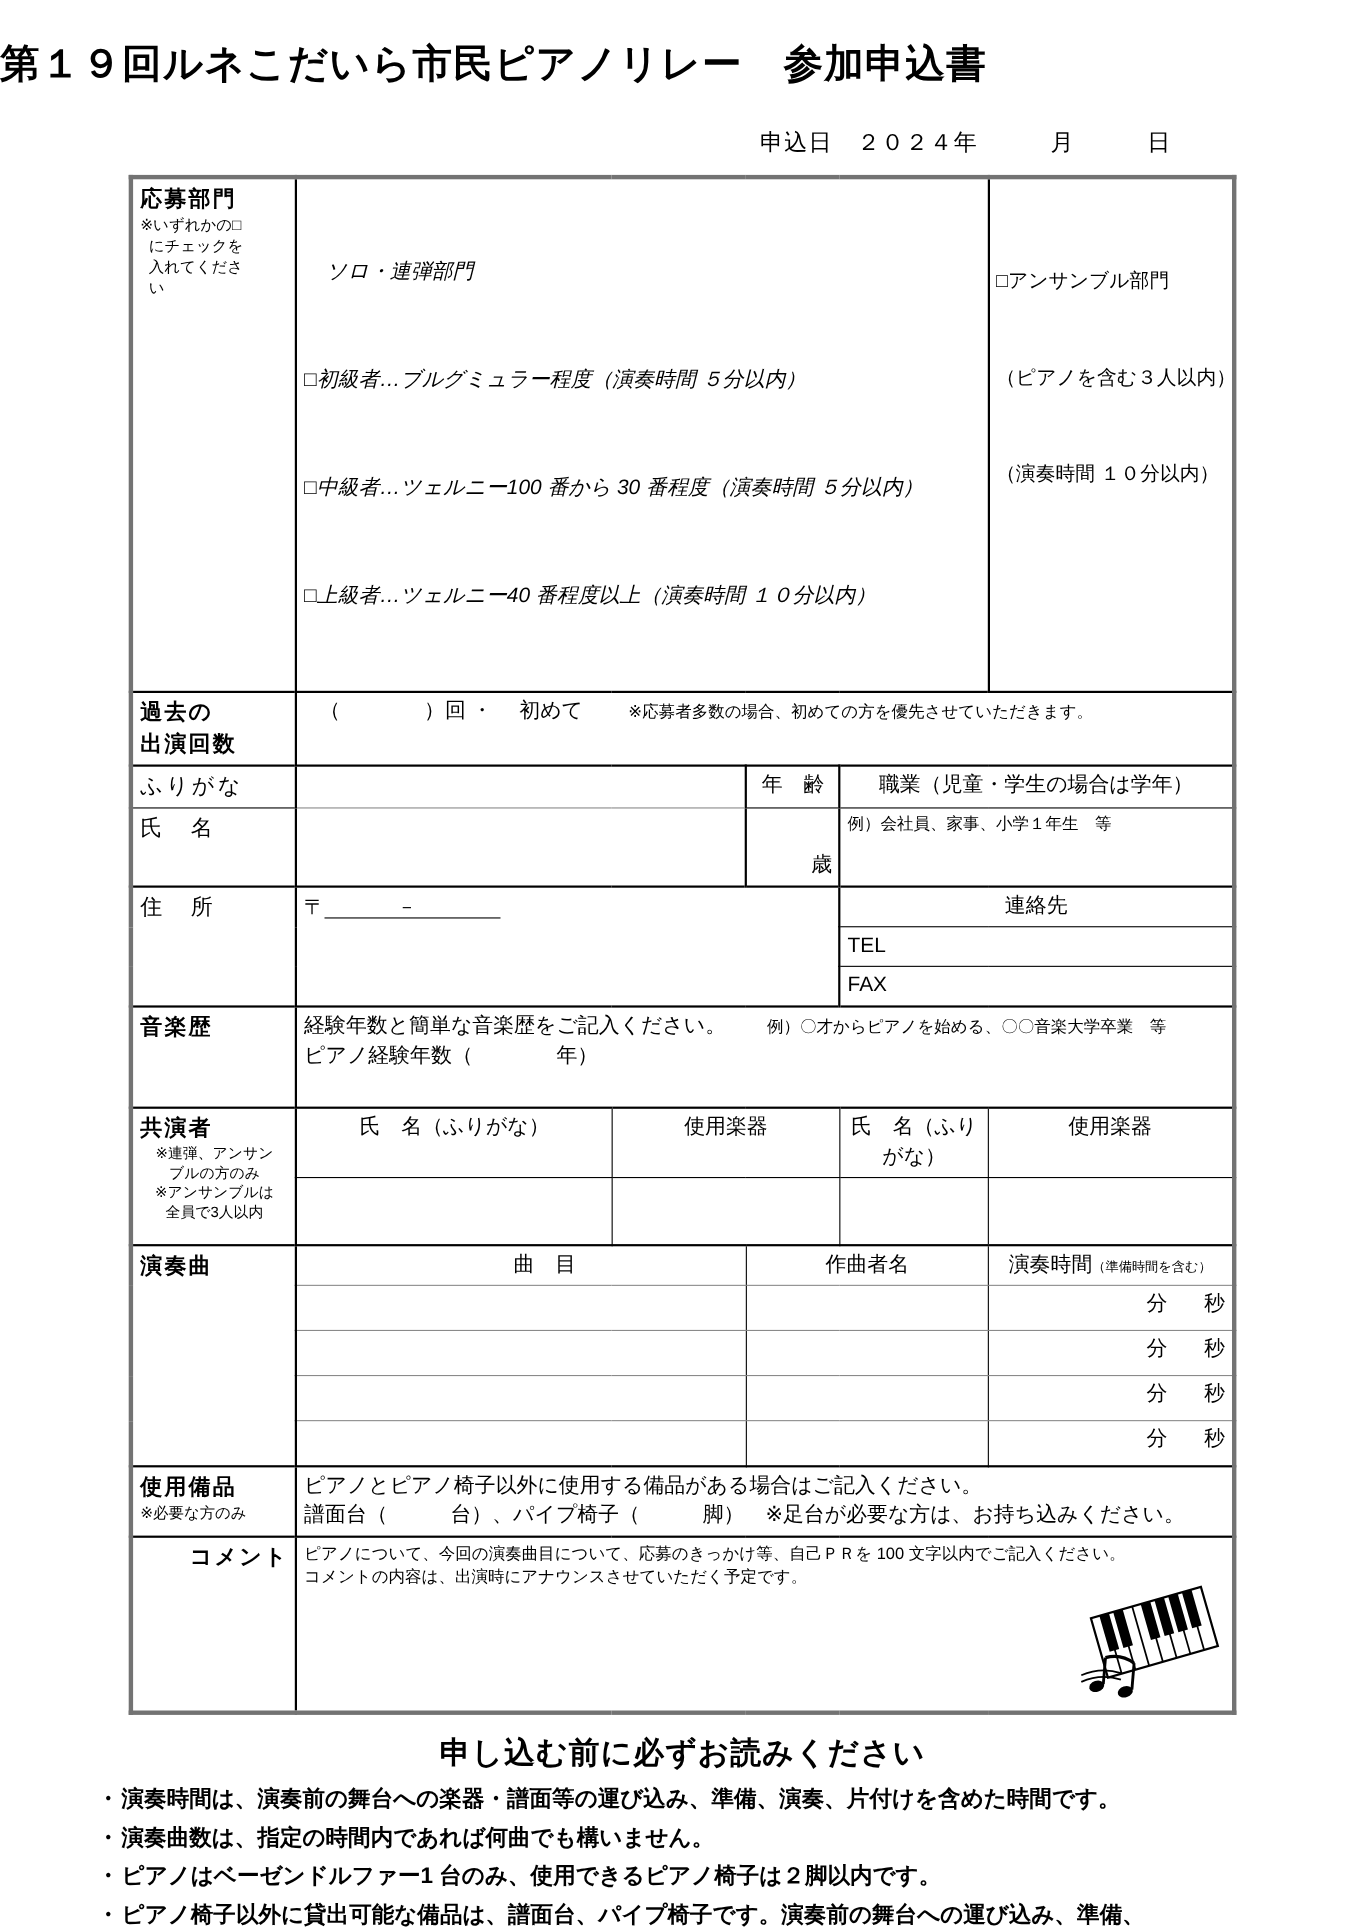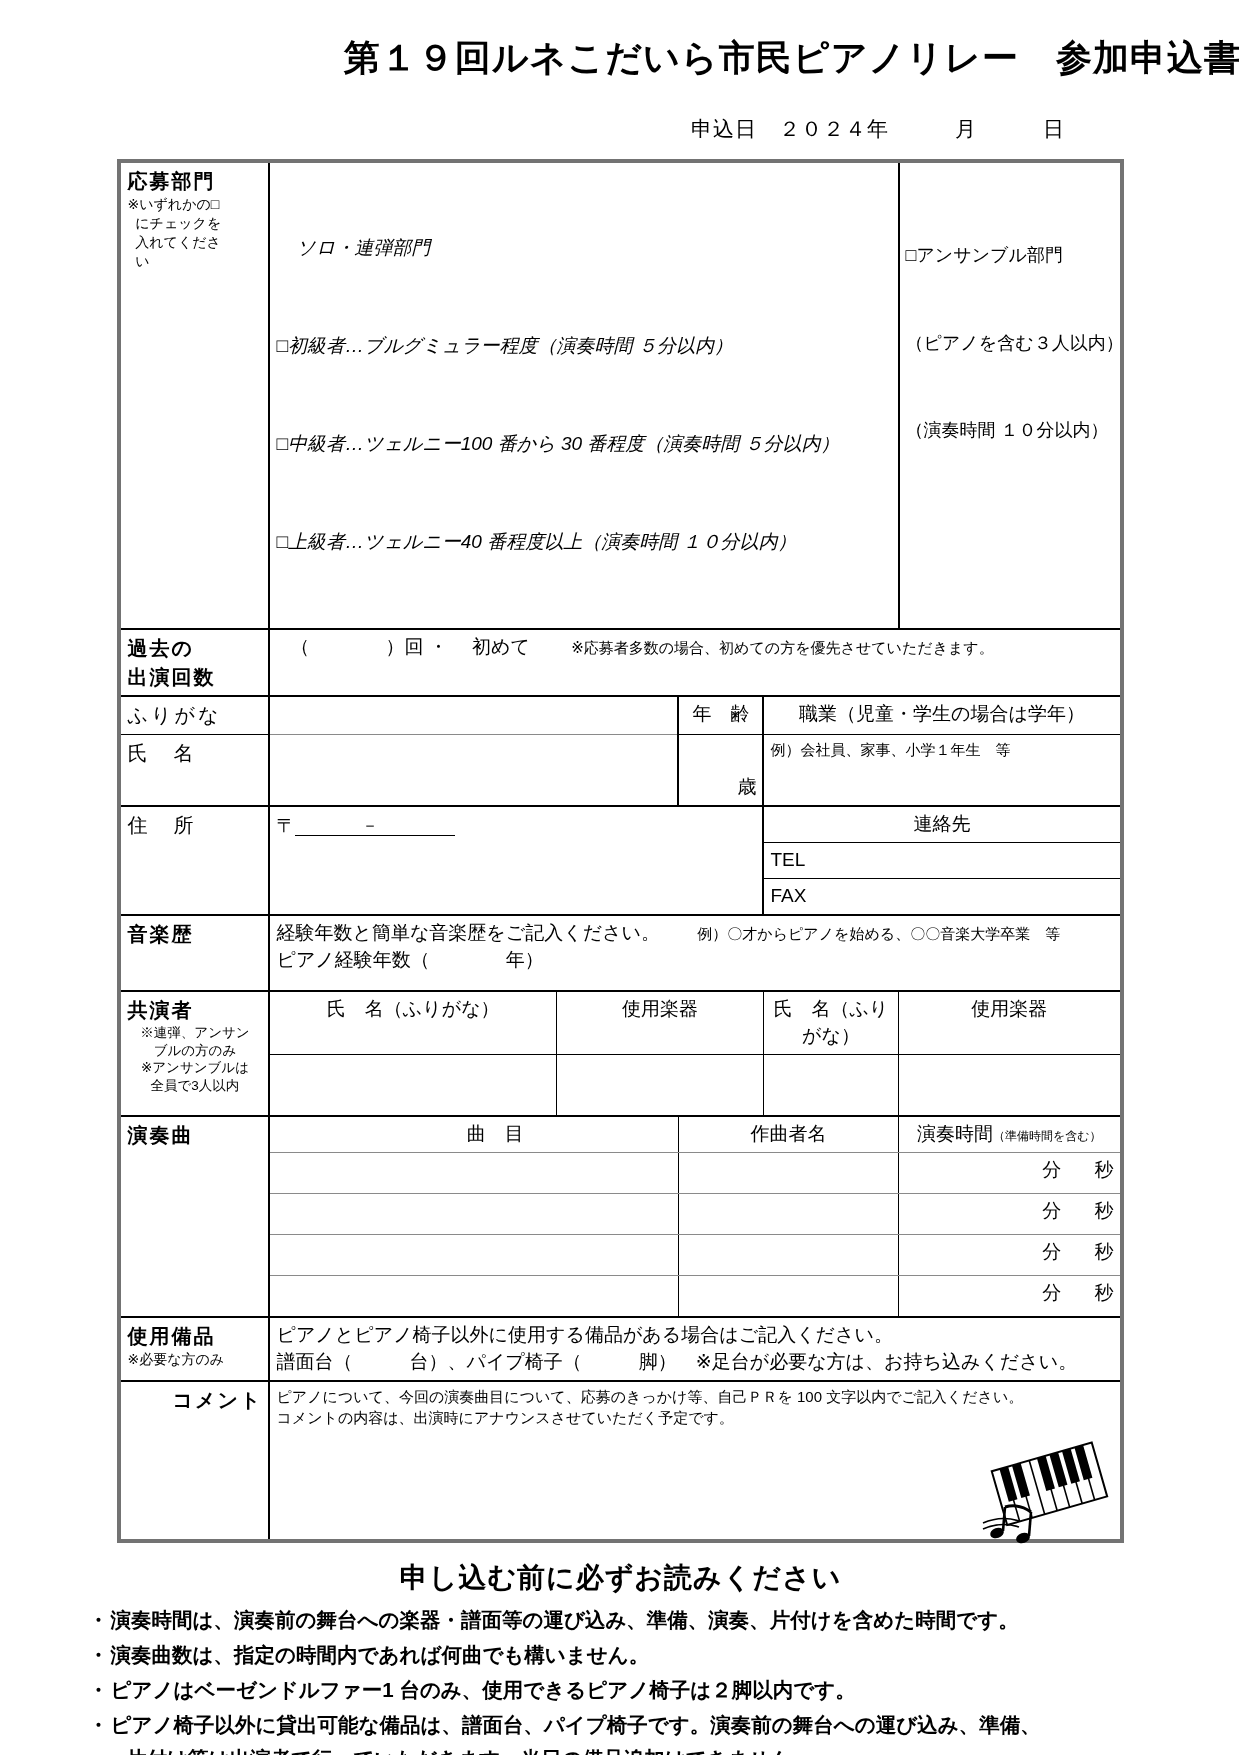--- a/index.html
+++ b/index.html
@@ -10,21 +10,21 @@
     background: #ffffff;
     font-family: "Liberation Sans", "DejaVu Sans", sans-serif;
     color: #000000;
     position: relative;
     overflow: hidden;
   }
   .page { position: relative; width: 1241px; height: 1755px; padding: 0; }
 
   
   .title {
-    text-align: right;
+    text-align: left;
     font-size: 36px;
     font-weight: bold;
     letter-spacing: 1px;
     margin-top: 34px;
     margin-bottom: 0;
     white-space: pre;
   }
 
   
   .appdate {
@@ -213,36 +213,36 @@
       </td>
     </tr>
     <tr>
       <td class="thin-t thick-r" colspan="2" style="height:34px;">
         <span class="mid">FAX</span>
         <span></span>
       </td>
     </tr>
 
     <tr>
-      <td class="thick-l thick-t thick-r" style="height:76px;">
+      <td class="thick-l thick-t thick-r" style="height:92px;">
         <div class="lbl">音楽歴</div>
       </td>
       <td class="thick-t thick-r" colspan="5">
         <div>
           <span class="mid">経験年数と簡単な音楽歴をご記入ください。</span>
           <span class="small" style="padding-left:32px;">例）〇才からピアノを始める、〇〇音楽大学卒業　等</span>
         </div>
         <div class="mid">ピアノ経験年数（　　　　年）</div>
       </td>
     </tr>
 
     <tr>
       <td class="thick-l thick-t thick-r" rowspan="2">
         <div class="lbl">共演者</div>
-        <div class="note-s2" style="white-space:pre;font-family:Liberation Serif, serif;">※連弾、アンサン
+        <div class="note-s2" style="white-space:pre;">※連弾、アンサン
 ブルの方のみ</div>
         <div class="note-s2" style="white-space:pre;">※アンサンブルは
 全員で3人以内</div>
       </td>
       <td class="thick-t center" style="height:30px;">氏　名（ふりがな）</td>
       <td class="thick-t center" colspan="2">使用楽器</td>
       <td class="thick-t center">氏　名（ふりがな）</td>
       <td class="thick-t thick-r center">使用楽器</td>
     </tr>
     <tr>

